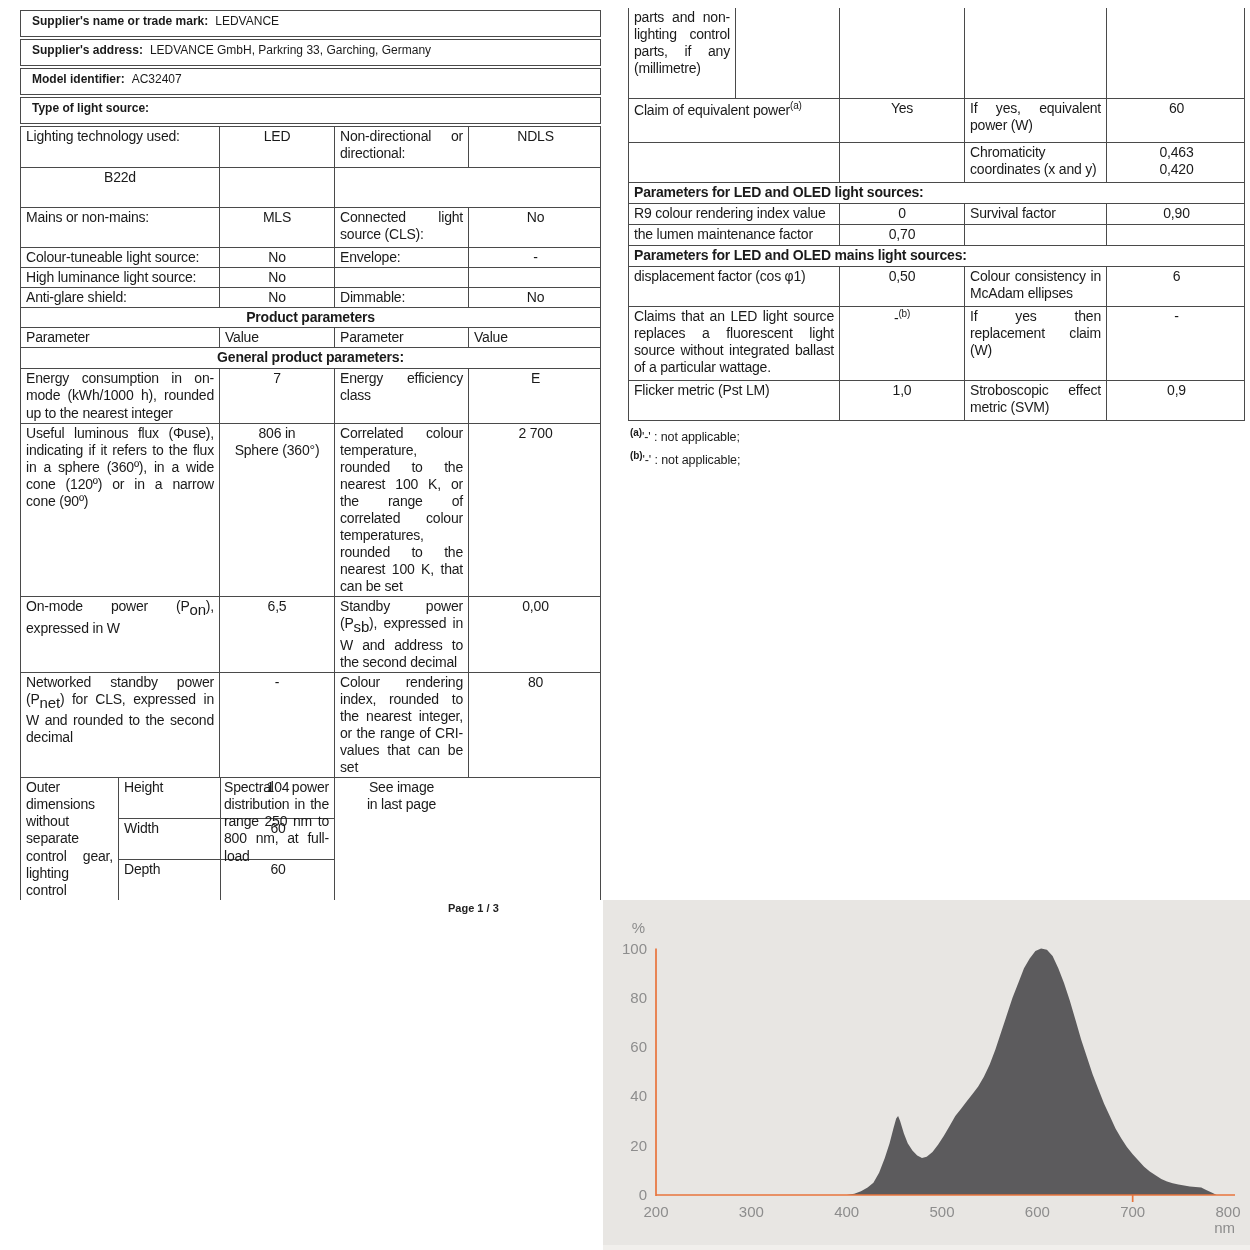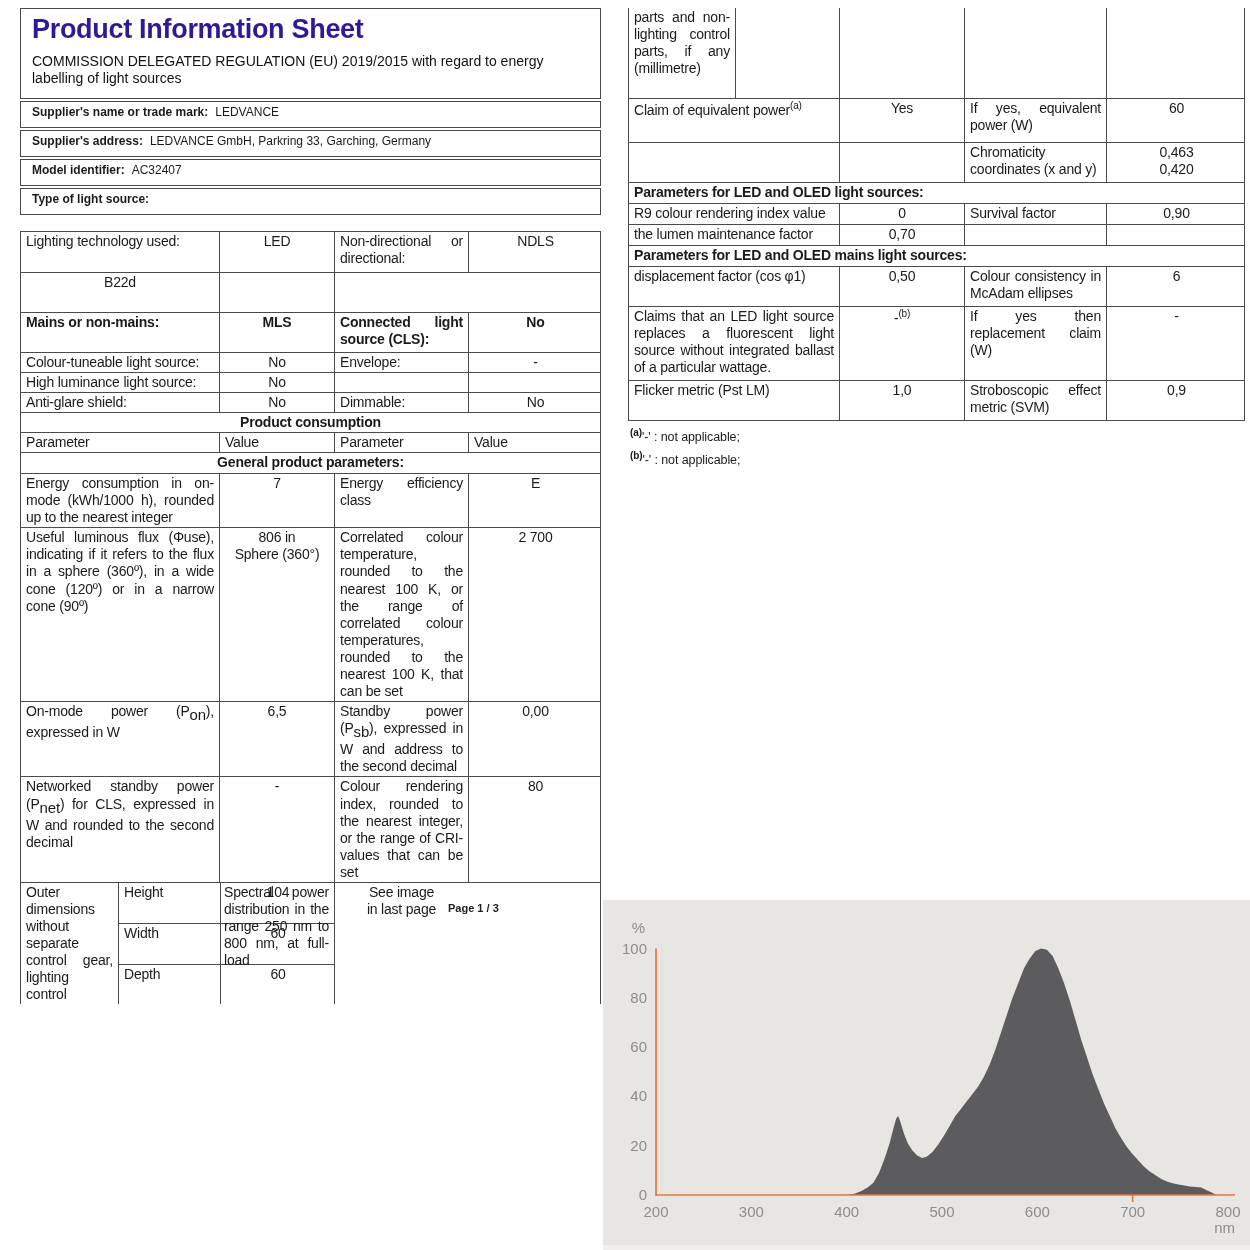--- a/index.html
+++ b/index.html
@@ -26,21 +26,21 @@
   .hd{font-weight:bold;}
   .center{text-align:center;}
   
   #left-page{position:absolute;left:20px;top:8px;width:581px;}
   #title-box{padding:6px 11px 10px 11px;}
   #title-box h1{margin:0 0 8px 0;font-size:27px;line-height:1.1;color:#2e1a96;letter-spacing:-0.3px;}
   #title-box .sub{font-size:14px;line-height:1.25;color:#111;}
   .info-row{margin-top:2px;padding:3px 11px;font-size:12px;min-height:19px;}
   .info-row .lbl{font-weight:bold;}
   .info-row .val{margin-left:7px;}
-  #main-table{margin-top:16px;border-bottom:none;}
+  #main-table{margin-top:2px;border-bottom:none;}
   .lt{grid-template-columns:198px 115px 134px 134px;}
   .lt-outer{grid-template-columns:97px 101px 115px 134px 134px;}
   .dims{display:grid;grid-template-columns:101px 115px;border-left:1px solid #4a4a4a;}
   .dims .dcell{box-sizing:border-box;padding:1px 5px;font-size:14px;line-height:1.22;letter-spacing:-0.2px;}
   .dims .dval{border-left:1px solid #4a4a4a;text-align:center;}
   .dims .dline{border-top:1px solid #4a4a4a;}
   
   #right-page{position:absolute;left:628px;top:8px;width:617px;}
   #right-table{border-top:none;border:1px solid #4a4a4a;border-top:none;}
   .rt{grid-template-columns:210px 125px 142px 140px;}
@@ -58,24 +58,20 @@
   #chart-panel{position:absolute;left:603px;top:900px;width:647px;height:350px;background:#e8e6e3;}
   #chart-panel .edge{position:absolute;left:0;bottom:0;width:100%;height:5px;background:#f1efec;}
   #spd-svg{position:absolute;left:0;top:0;}
   #spd-svg text.tick{fill:#8d8d8d;font-size:15px;font-family:"Liberation Sans","DejaVu Sans",sans-serif;}
 </style>
 </head>
 <body>
 
 <div id="left-page">
 
-  <div class="doc-box" id="title-box">
-    <h1>Product Information Sheet</h1>
-    <div class="sub">COMMISSION DELEGATED REGULATION (EU) 2019/2015 with regard to energy labelling of light sources</div>
-  </div>
 
   <div class="doc-box info-row">
     <span class="lbl">Supplier's name or trade mark:</span><span class="val">LEDVANCE</span>
   </div>
 
   <div class="doc-box info-row">
     <span class="lbl">Supplier's address:</span><span class="val">LEDVANCE GmbH, Parkring 33, Garching, Germany</span>
   </div>
 
   <div class="doc-box info-row">
@@ -92,21 +88,21 @@
       <div class="cell p pre">Lighting technology used:</div>
       <div class="cell v">LED</div>
       <div class="cell p">Non-directional or directional:</div>
       <div class="cell v">NDLS</div>
     </div>
     <div class="row lt" style="min-height:40px;">
       <div class="cell v">B22d</div>
       <div class="cell p"></div>
       <div class="cell v"></div>
     </div>
-    <div class="row lt" style="min-height:40px;font-weight:bold;">
+    <div class="row lt" style="min-height:40px;">
       <div class="cell p">Mains or non-mains:</div>
       <div class="cell v">MLS</div>
       <div class="cell p">Connected light source (CLS):</div>
       <div class="cell v">No</div>
     </div>
     <div class="row lt" style="min-height:20px;">
       <div class="cell p">Colour-tuneable light source:</div>
       <div class="cell v">No</div>
       <div class="cell p">Envelope:</div>
       <div class="cell v">-</div>
@@ -118,21 +114,21 @@
       <div class="cell v"></div>
     </div>
     <div class="row lt" style="min-height:20px;">
       <div class="cell p">Anti-glare shield:</div>
       <div class="cell v">No</div>
       <div class="cell p">Dimmable:</div>
       <div class="cell v">No</div>
     </div>
 
     <div class="row" style="min-height:20px;grid-template-columns:1fr;">
-      <div class="cell hd center">Product consumption</div>
+      <div class="cell hd center">Product parameters</div>
     </div>
     <div class="row lt" style="min-height:20px;">
       <div class="cell">Parameter</div>
       <div class="cell">Value</div>
       <div class="cell">Parameter</div>
       <div class="cell">Value</div>
     </div>
     <div class="row" style="min-height:21px;grid-template-columns:1fr;">
       <div class="cell hd center">General product parameters:</div>
     </div>

